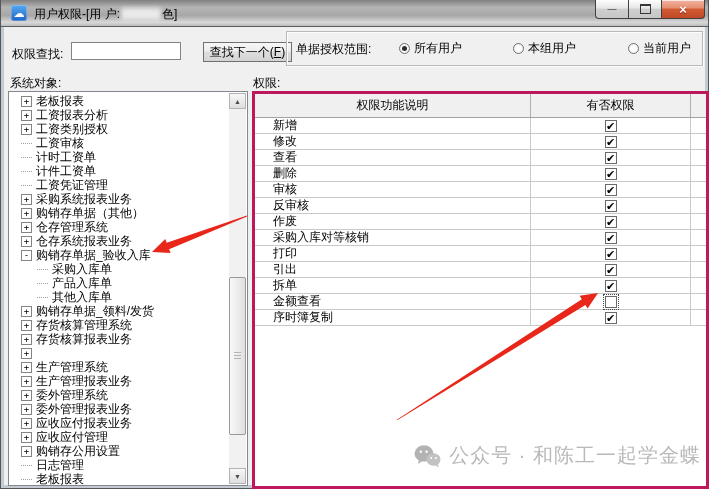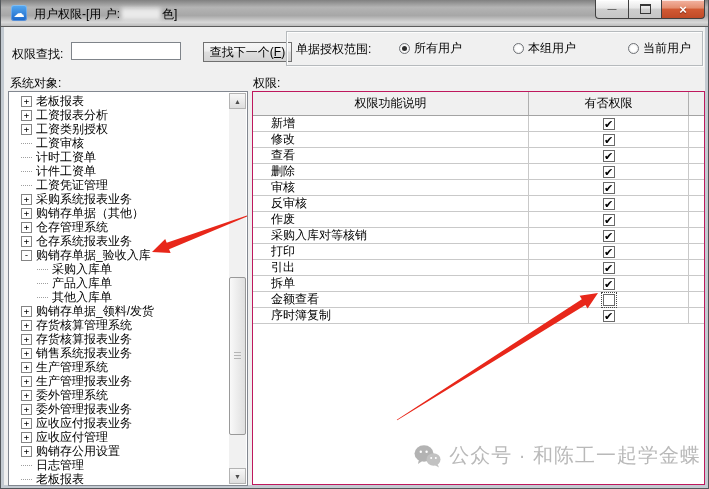--- a/index.html
+++ b/index.html
@@ -62,21 +62,21 @@
   .sbtn{position:absolute;left:0;width:17px;height:16px;box-sizing:border-box;border:1px solid #b3b3b3;
     background:linear-gradient(#f7f7f7,#dedede);display:flex;align-items:center;justify-content:center;
     font-size:7px;line-height:7px;color:#4c4c4c;}
   .sbtn.up{top:0;} .sbtn.down{bottom:0;}
   .sthumb{position:absolute;left:0;top:184px;width:17px;height:158px;box-sizing:border-box;
     border:1px solid #999;border-radius:2px;background:linear-gradient(90deg,#f9f9f9,#dfdfdf);}
   .sthumb::after{content:"";position:absolute;left:4px;top:50%;margin-top:-4px;width:7px;height:8px;
     background:repeating-linear-gradient(180deg,#b5b5b5 0 1px,transparent 1px 3px);}
   
   .tablebox{position:absolute;left:252px;top:91px;width:451px;height:392px;background:#fff;
-    border:1px solid #be185d;overflow:hidden;}
+    border:3px solid #be185d;overflow:hidden;}
   .thead{display:flex;height:23px;background:#f0f0f0;border-bottom:1px solid #a3a3a3;}
   .th{display:flex;align-items:center;justify-content:center;border-right:1px solid #afafaf;box-sizing:border-box;}
   .th1{width:276px;} .th2{width:160px;} .th3{flex:1;border-right:none;}
   .prow{display:flex;height:15px;border-bottom:1px solid #c9c9c9;box-sizing:content-box;}
   .pc1{width:276px;border-right:1px solid #c9c9c9;box-sizing:border-box;padding-left:18px;
     display:flex;align-items:center;overflow:hidden;white-space:nowrap;}
   .pc2{width:160px;border-right:1px solid #c9c9c9;box-sizing:border-box;
     display:flex;align-items:center;justify-content:center;}
   .cb{width:12px;height:12px;box-sizing:border-box;background:#fff;border:1px solid #6a6a6a;
     display:flex;align-items:center;justify-content:center;font-size:11px;line-height:10px;color:#000;}
@@ -197,21 +197,20 @@
         <div class="titem">
           <span class="tbox">+</span>
           <span class="tlabel">存货核算管理系统</span>
         </div>
         <div class="titem">
           <span class="tbox">+</span>
           <span class="tlabel">存货核算报表业务</span>
         </div>
         <div class="titem">
           <span class="tbox">+</span>
-          <span class="tlabel">销售系统报表业务</span>
         </div>
         <div class="titem">
           <span class="tbox">+</span>
           <span class="tlabel">生产管理系统</span>
         </div>
         <div class="titem">
           <span class="tbox">+</span>
           <span class="tlabel">生产管理报表业务</span>
         </div>
         <div class="titem">

